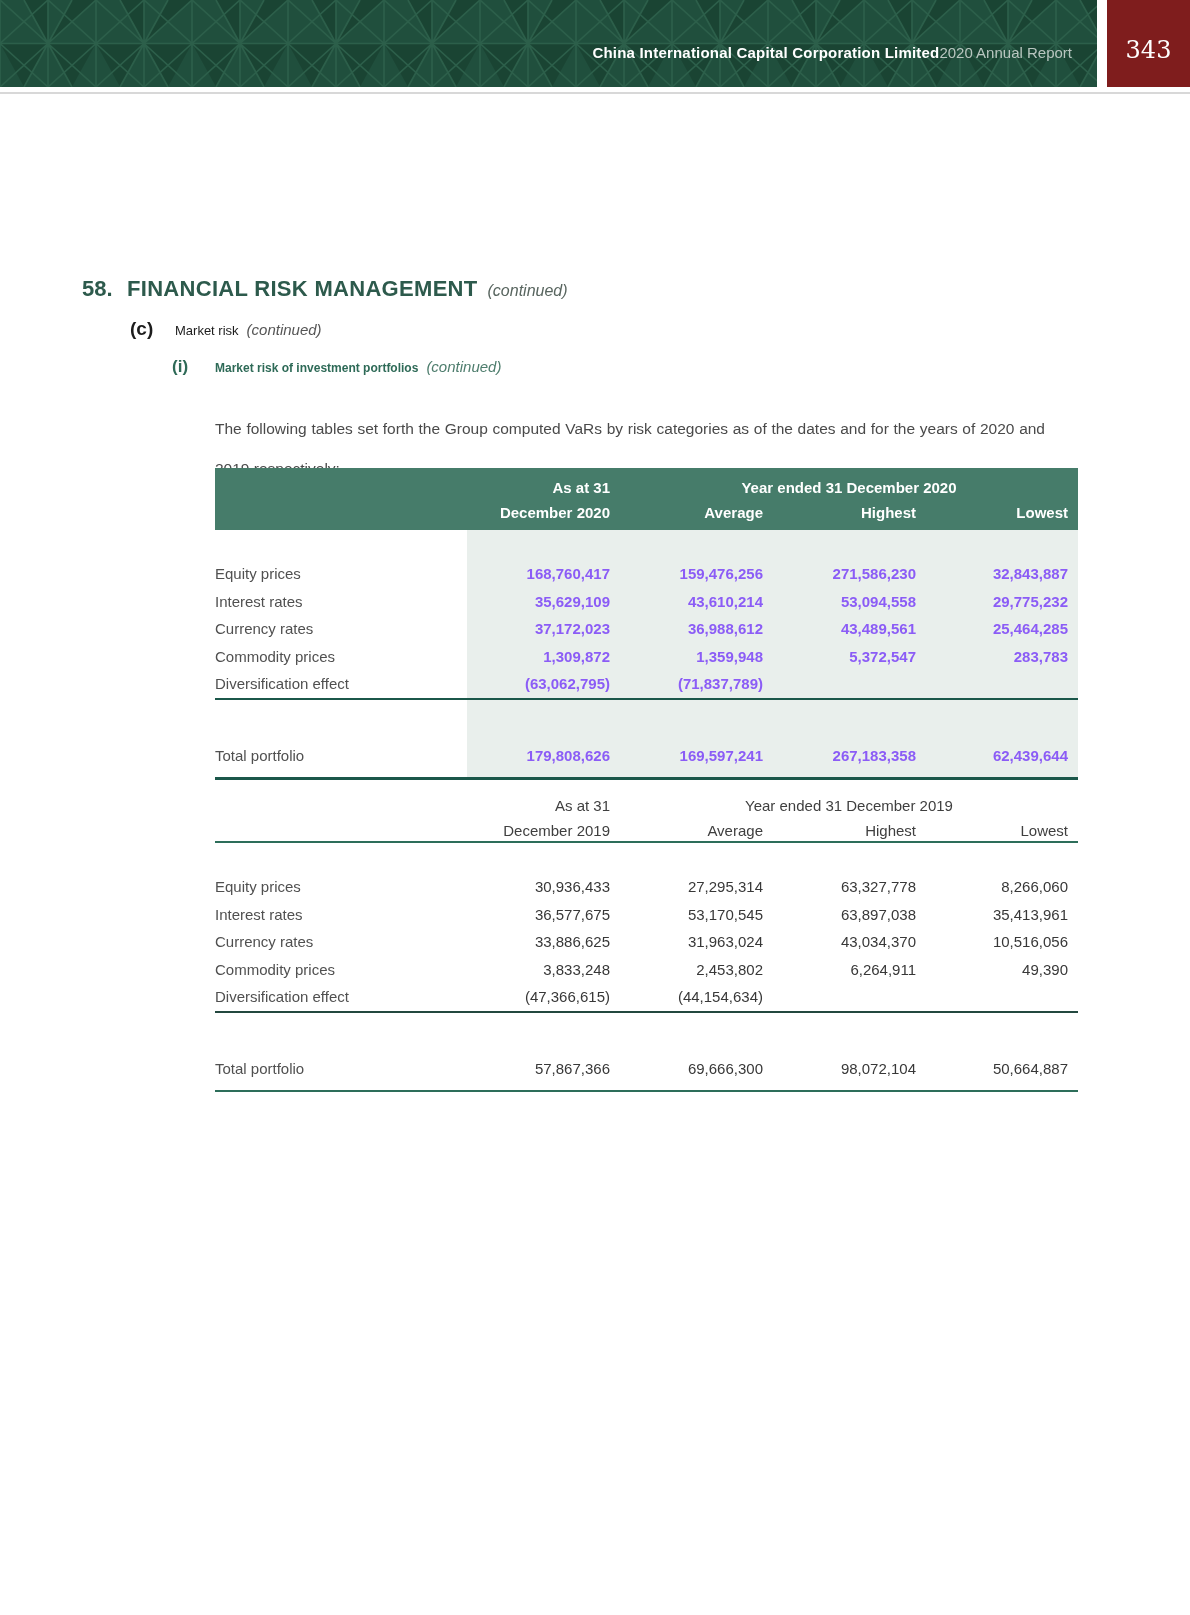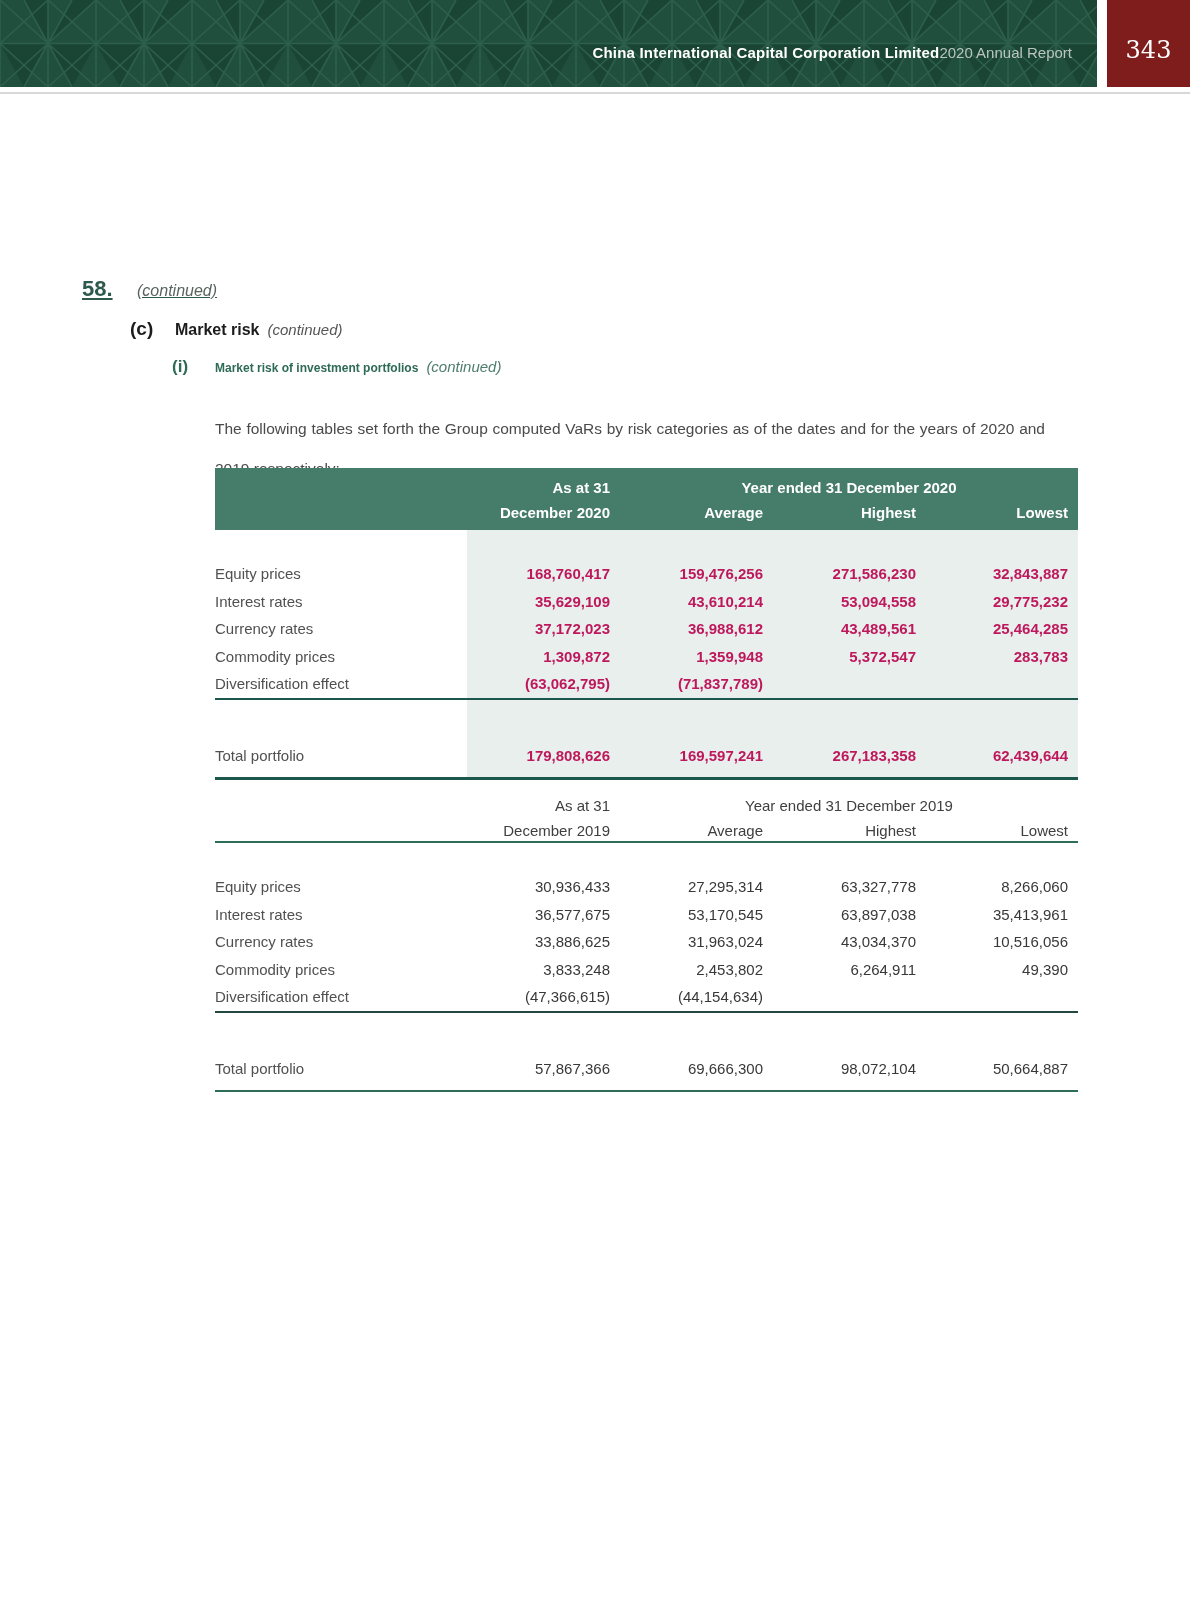--- a/index.html
+++ b/index.html
@@ -8,28 +8,28 @@
   
   .banner{position:absolute;left:0;top:0;width:1097px;height:87px;overflow:hidden;}
   .banner-text{position:absolute;right:25px;top:0;height:87px;left:0;display:flex;align-items:center;justify-content:flex-end;padding-top:18px;box-sizing:border-box;}
   .banner-company{color:#ffffff;font-weight:bold;font-size:15px;letter-spacing:.2px;padding-left:32px;}
   .banner-report{color:#b9c6c0;font-size:15px;margin-left:0;}
   .pagebox{position:absolute;left:1107px;top:0;width:83px;height:87px;background:#7f1d1d;display:flex;align-items:center;justify-content:center;padding-top:12px;box-sizing:border-box;}
   .pagebox span{color:#ffffff;font-family:"DejaVu Serif","Liberation Serif",serif;font-size:24px;}
   .top-rule{position:absolute;left:0;top:92px;width:1190px;height:0;border-top:2px solid #d8d8d8;}
 
   
-  .h1{position:absolute;left:82px;top:276px;display:flex;align-items:baseline;color:#2d5a4c;text-decoration:underline;}
+  .h1{position:absolute;left:82px;top:276px;display:flex;align-items:baseline;color:#2d5a4c;}
   .h1 .num{font-size:22px;font-weight:bold;width:45px;}
   .h1 .ttl{font-size:22px;font-weight:bold;letter-spacing:.3px;}
   .h1 .cont{font-size:16px;font-style:italic;color:#58655f;margin-left:10px;font-weight:normal;}
 
   .h2{position:absolute;left:130px;top:318px;display:flex;align-items:baseline;color:#1c1c1c;}
   .h2 .num{font-size:19px;font-weight:bold;width:45px;}
-  .h2 .ttl{font-size:16px;font-weight:bold;}
+  .h2 .ttl{font-size:13px;font-weight:normal;}
   .h2 .cont{font-size:15px;font-style:italic;color:#555555;margin-left:8px;font-weight:normal;}
 
   .h3{position:absolute;left:172px;top:357px;display:flex;align-items:baseline;color:#2e6a57;}
   .h3 .num{font-size:17px;font-weight:bold;width:43px;}
   .h3 .ttl{font-size:12px;font-weight:bold;}
   .h3 .cont{font-size:15px;font-style:italic;color:#4e7d6d;margin-left:8px;font-weight:normal;}
 
   .intro{position:absolute;left:215px;top:393px;width:830px;font-size:15.5px;line-height:40px;color:#4a4a4a;text-align:justify;}
 
   
@@ -41,21 +41,21 @@
 
   
   .t2020{top:468px;}
   .t2020 .thead{background:#467c6a;color:#ffffff;height:62px;padding-top:7px;box-sizing:border-box;}
   .t2020 .thead .grid{line-height:25px;}
   .t2020 .thead .cell{font-weight:bold;}
   .tbody{position:relative;}
   .shade{position:absolute;left:252px;right:0;top:0;bottom:0;background:#e9efec;}
   .tbody .grid{position:relative;height:27.5px;align-items:center;}
   .row-label{color:#505050;}
-  .t2020 .val{font-weight:bold;color:#be185d;}
+  .t2020 .val{font-weight:bold;color:#8b5cf6;}
   .spacer30{height:30px;position:relative;}
   .spacer42{height:42px;position:relative;}
   .spacer8{height:8px;position:relative;}
   .thin-rule{position:relative;border-top:2px solid #1b574a;}
   .t2020 .tbody{border-bottom:3px solid #1b574a;}
 
   
   .t2019{top:790px;}
   .t2019 .thead{color:#3f3f3f;height:53px;padding-top:3px;box-sizing:border-box;border-bottom:2px solid #2d6e5a;}
   .t2019 .thead .grid{line-height:25px;}
@@ -93,20 +93,21 @@
     <span class="banner-report">2020 Annual Report</span>
   </div>
 </div>
 <div class="pagebox">
   <span>343</span>
 </div>
 <div class="top-rule"></div>
 
 <div class="h1">
   <span class="num">58.</span>
+  <span class="ttl">FINANCIAL RISK MANAGEMENT</span>
   <span class="cont">(continued)</span>
 </div>
 
 <div class="h2">
   <span class="num">(c)</span>
   <span class="ttl">Market risk</span>
   <span class="cont">(continued)</span>
 </div>
 
 <div class="h3">

